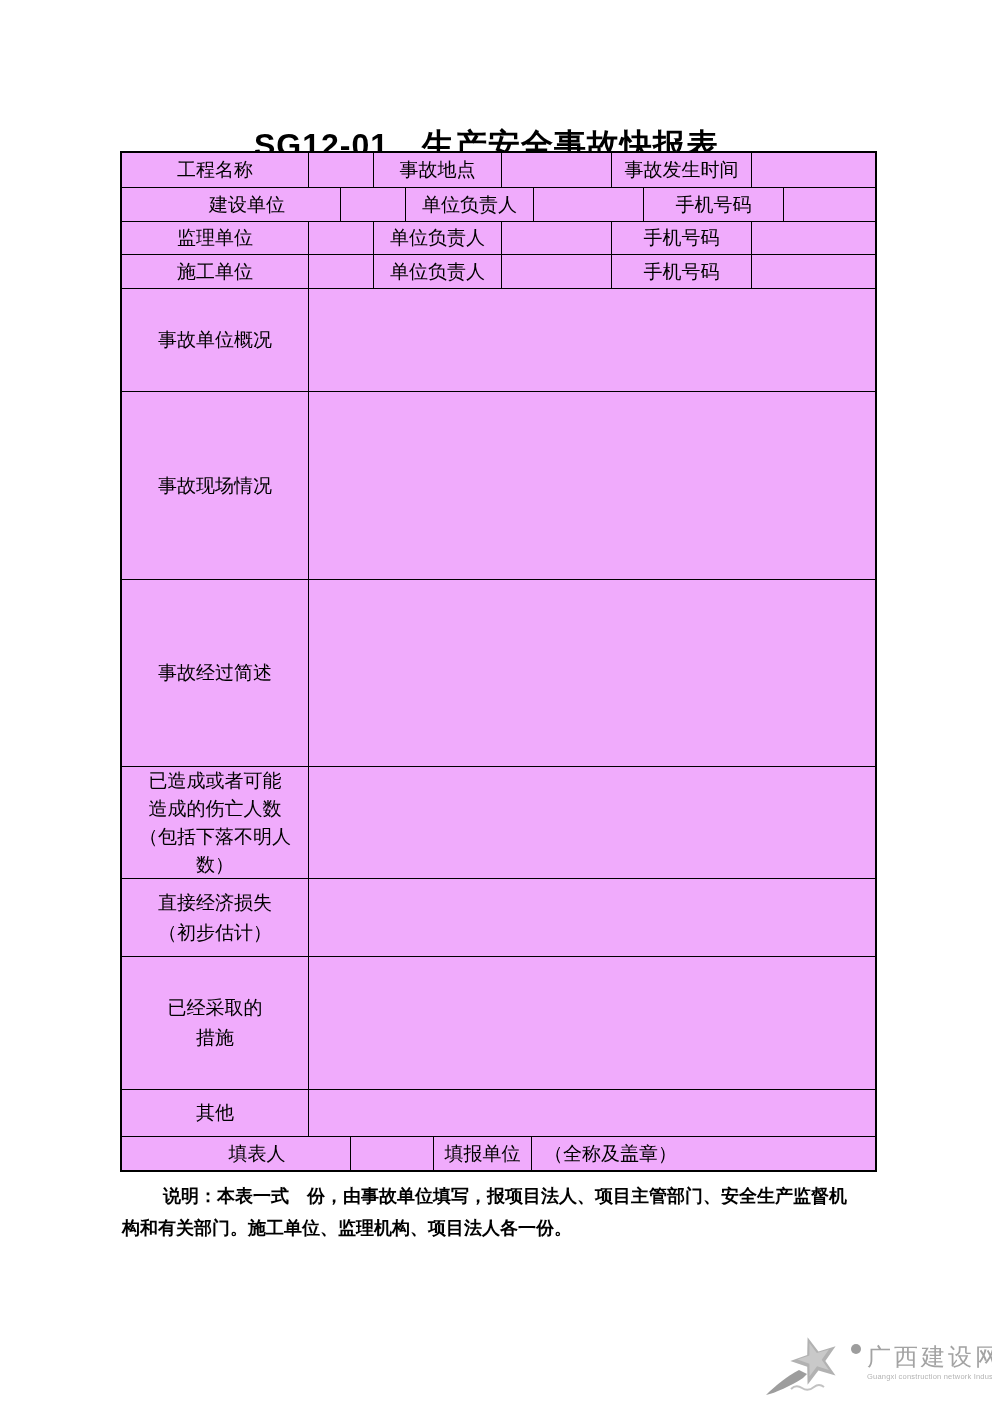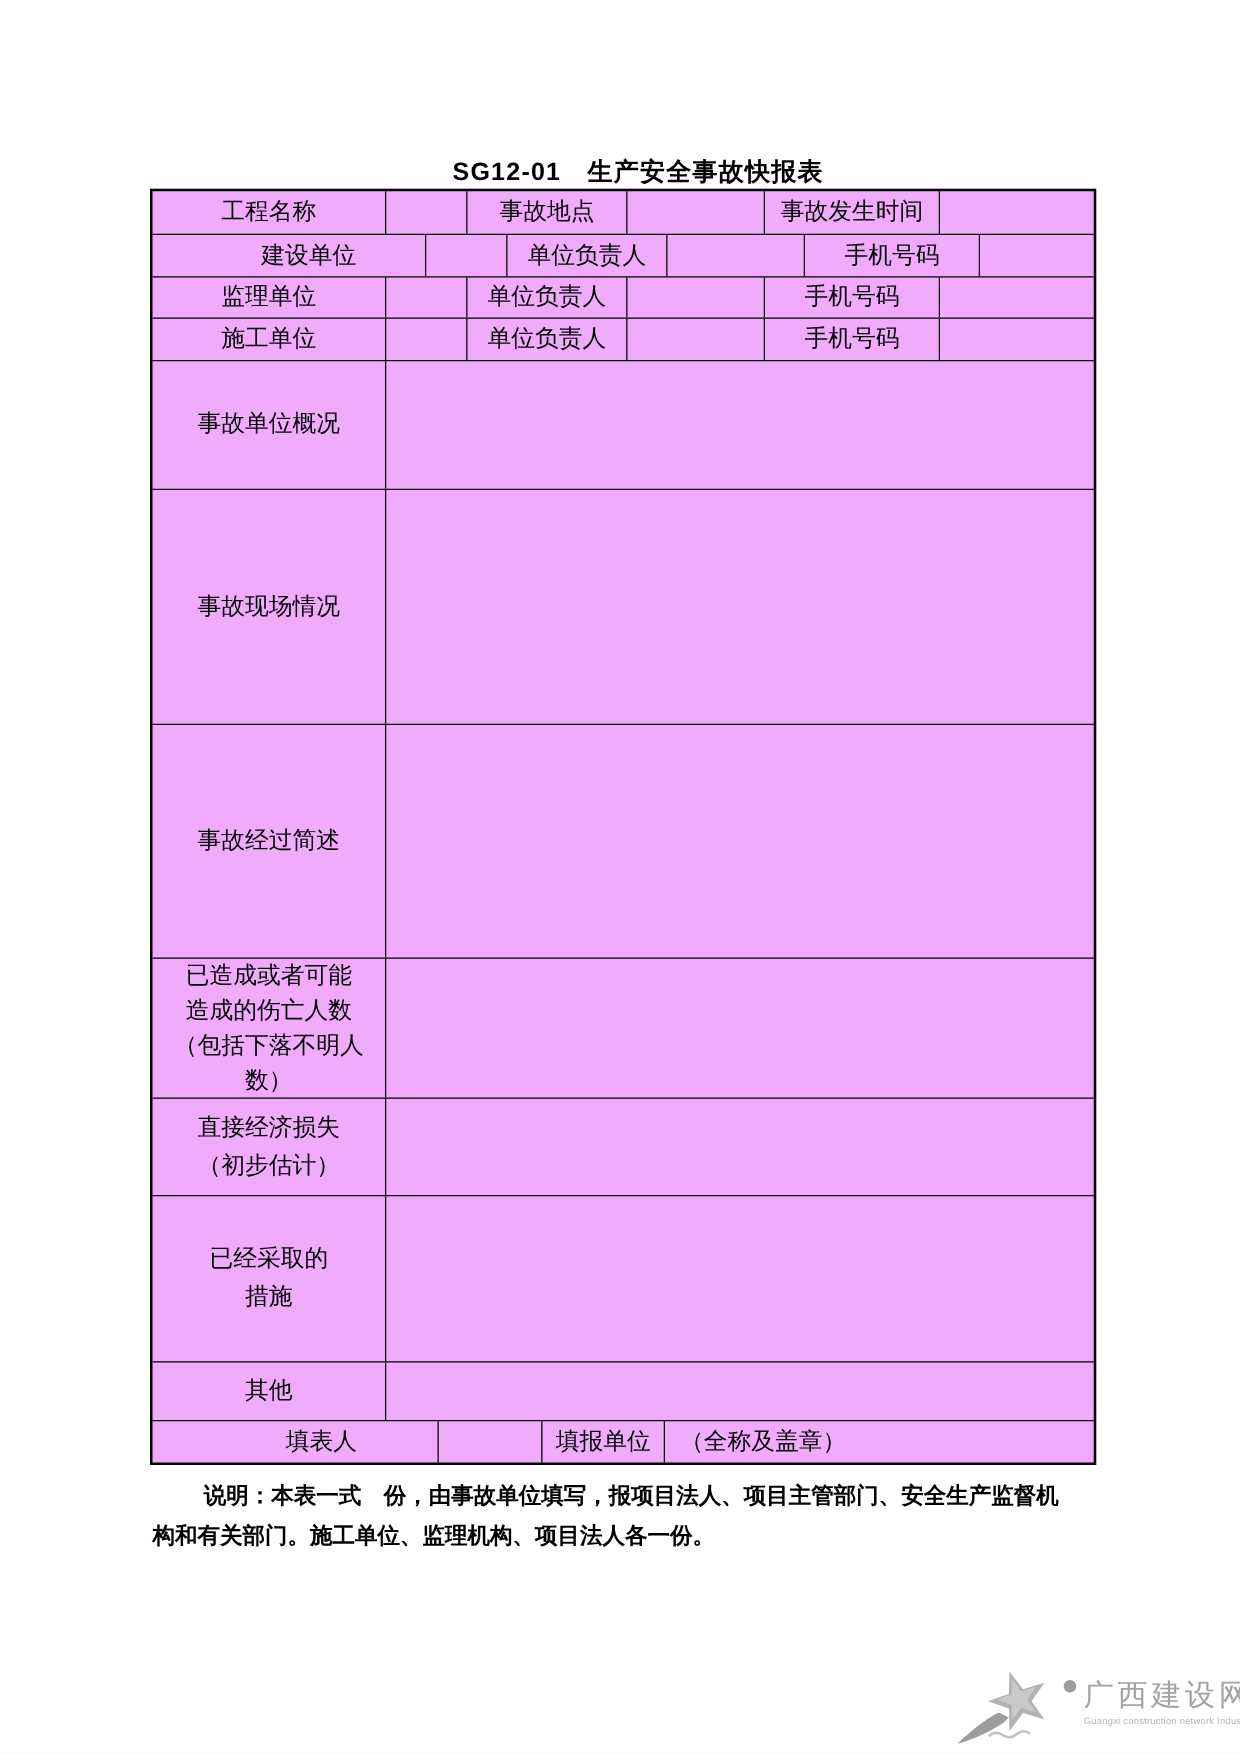--- a/index.html
+++ b/index.html
@@ -8,25 +8,25 @@
     width: 992px; height: 1403px;
     position: relative;
     font-family: "Liberation Serif", serif;
     color: #000000;
     overflow: hidden;
   }
 
   
   .doc-title {
     position: absolute;
-    left: 132px; top: 124px; width: 757px;
+    left: 108px; top: 124px; width: 757px;
     text-align: center;
     font-family: "Liberation Sans", sans-serif;
     font-weight: bold;
-    font-size: 20px;
+    font-size: 32px;
     letter-spacing: 1px;
     white-space: pre;
   }
 
   
   .form-table {
     position: absolute;
     left: 120px; top: 151px; width: 757px;
     border: 2px solid #000000;
     display: flex;

